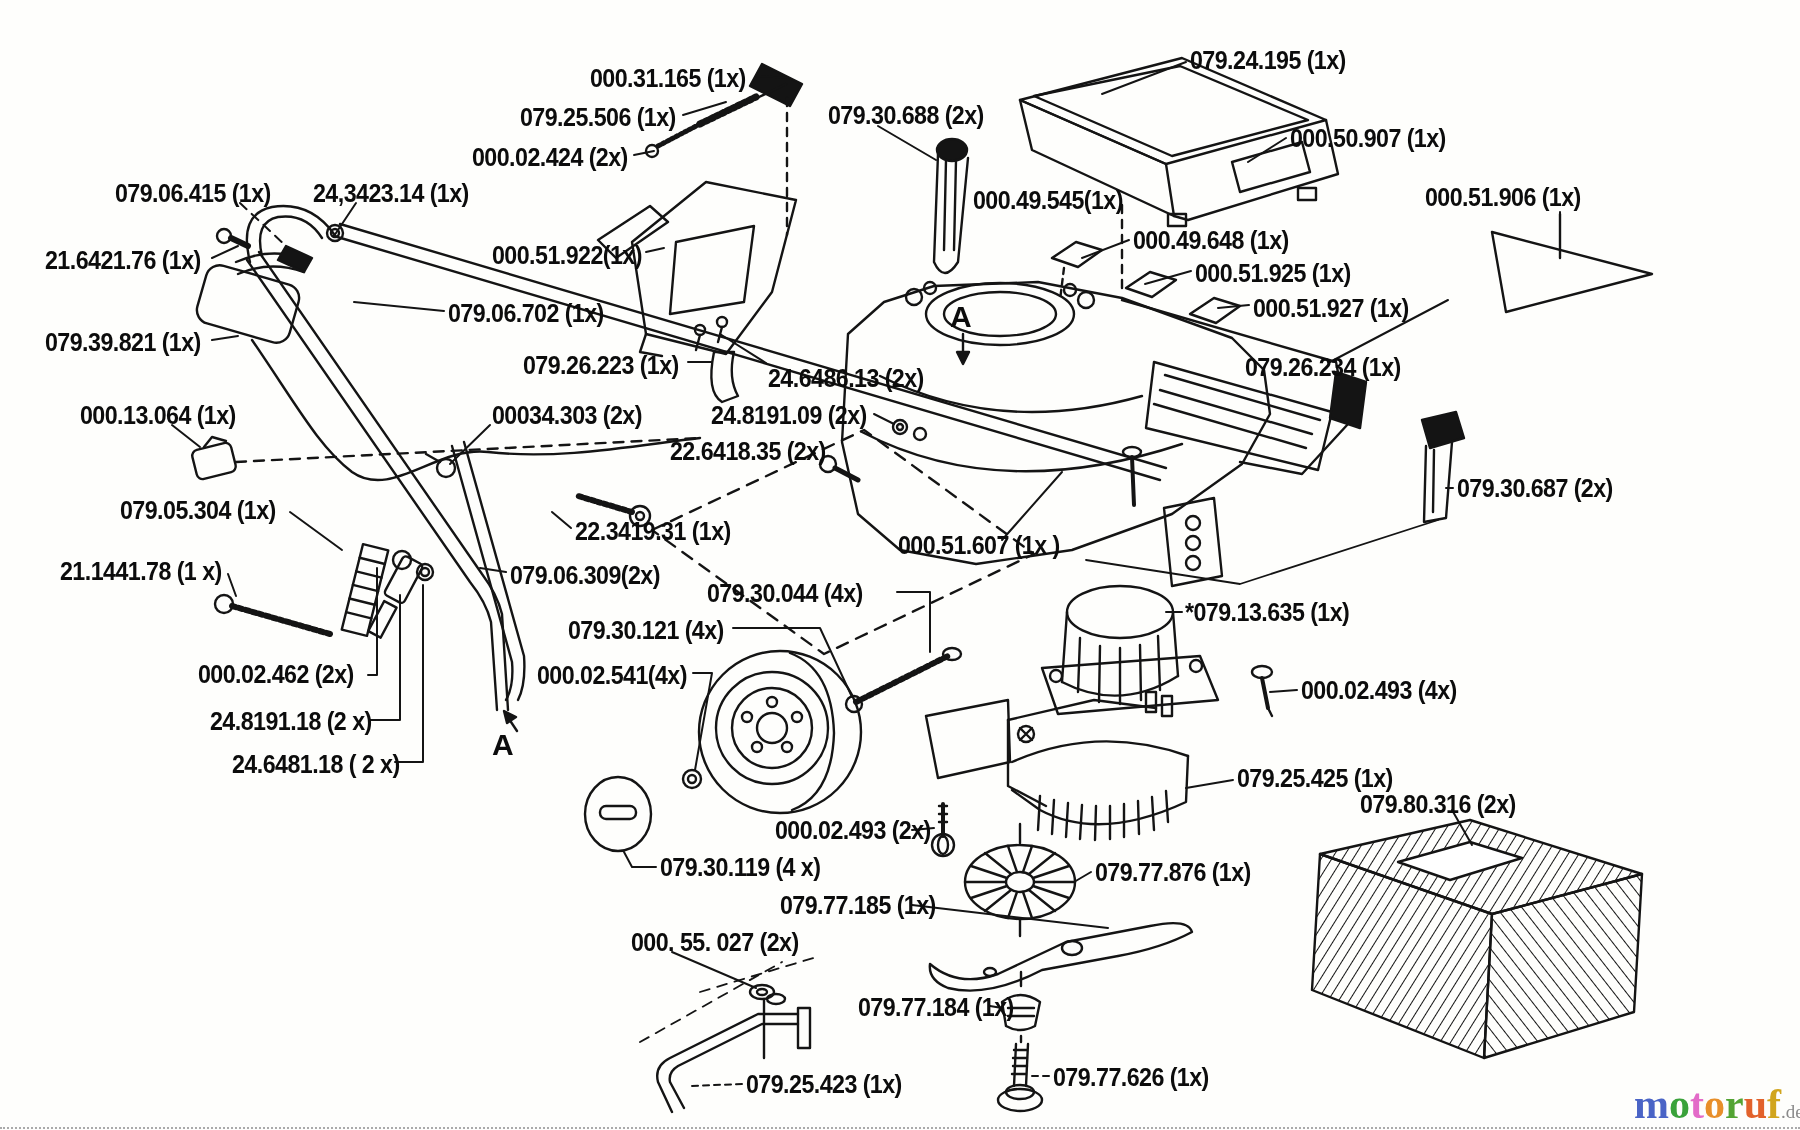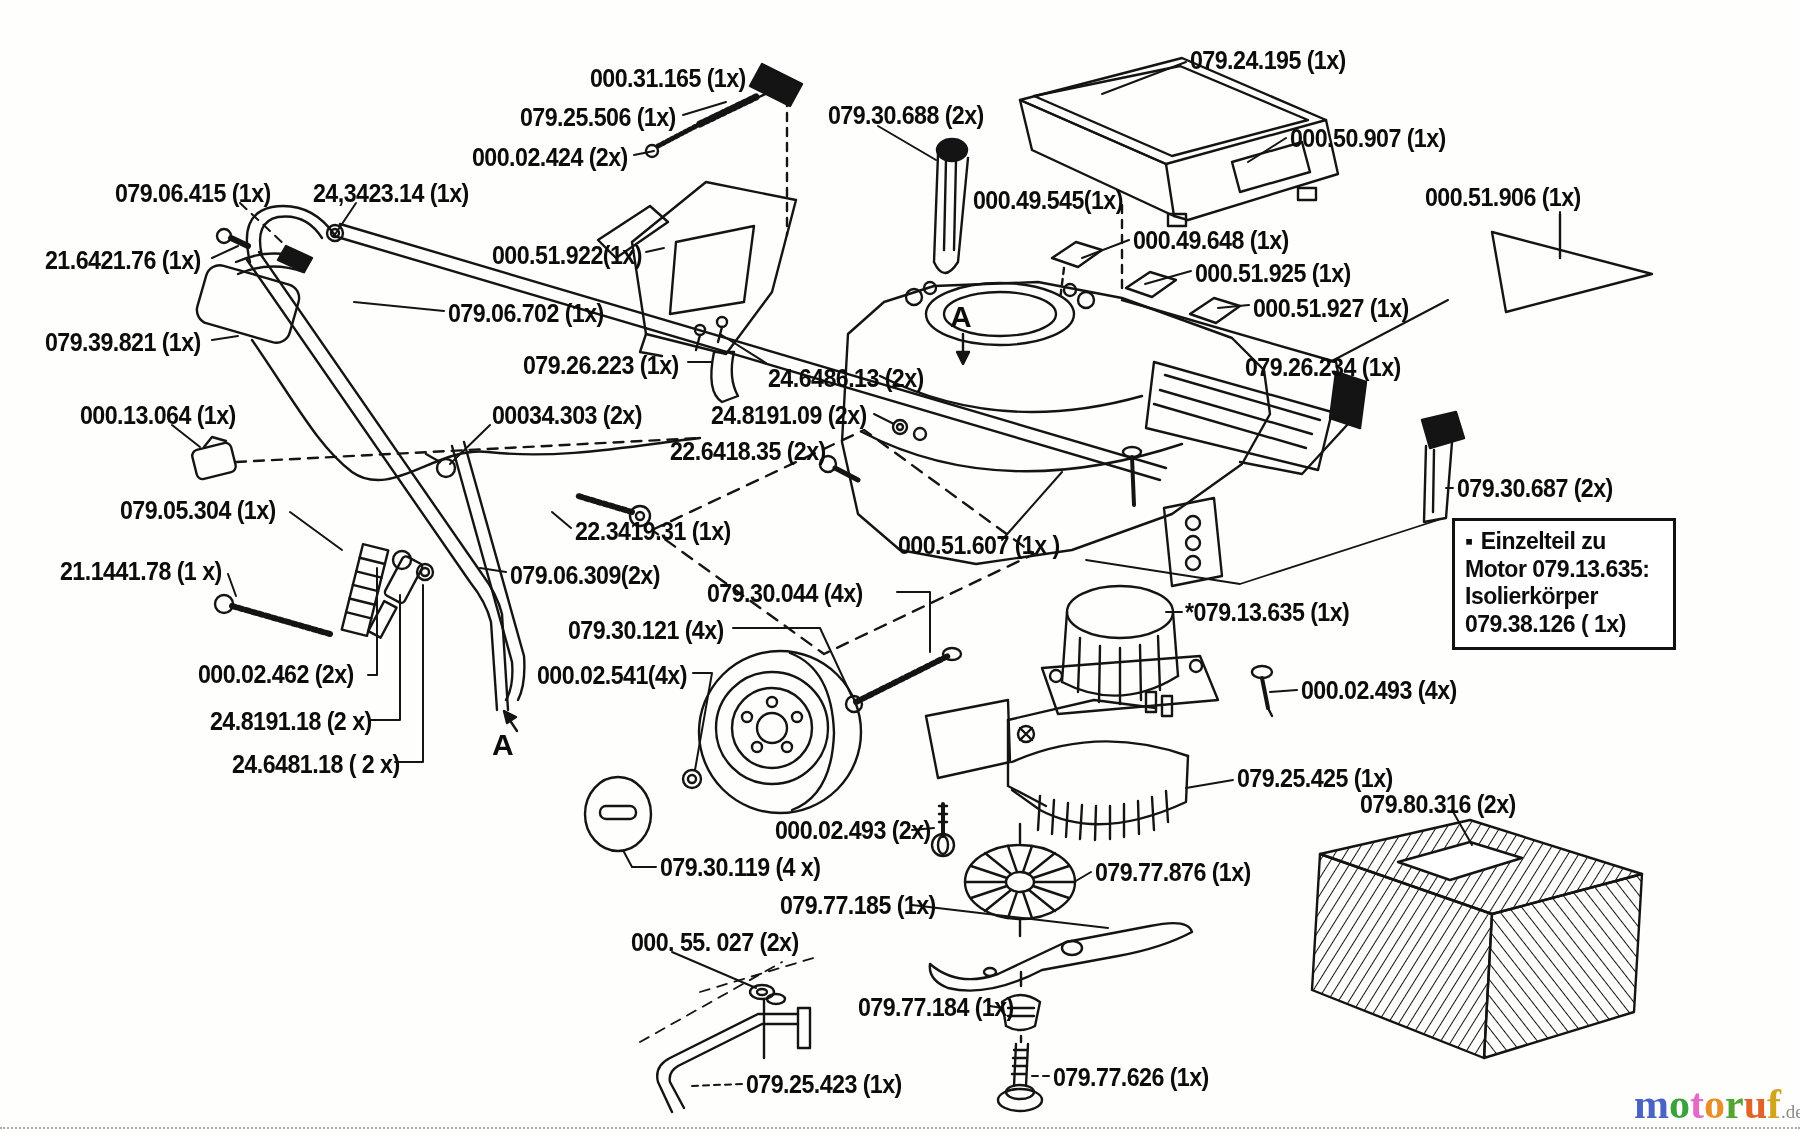--- a/index.html
+++ b/index.html
@@ -386,25 +386,17 @@
       <div class="plabel" style="left: 631px; top: 928px;">000. 55. 027  (2x)</div>
       <div class="plabel" style="left: 858px; top: 993px;">079.77.184   (1x)</div>
       <div class="plabel" style="left: 746px; top: 1070px;">079.25.423  (1x)</div>
       <div class="plabel" style="left: 1053px; top: 1063px;">079.77.626  (1x)</div>
       <div class="plabel" style="left: 1360px; top: 790px;">079.80.316  (2x)</div>
     </div>
 
   <div class="marker m1">A</div>
   <div class="marker m2">A</div>
 
-  <div class="note-box">
-    <div class="row1">
-      <span class="bullet">▪</span><span>Einzelteil  zu</span>
-    </div>
-    <div class="ind">Motor  079.13.635:</div>
-    <div class="ind">Isolierkörper</div>
-    <div class="ind">079.38.126 ( 1x)</div>
-  </div>
 
   <div class="logo"><span id="logo-letters"><span style="color: rgb(74, 100, 198);">m</span><span style="color: rgb(58, 162, 58);">o</span><span style="color: rgb(227, 107, 200);">t</span><span style="color: rgb(232, 143, 42);">o</span><span style="color: rgb(83, 164, 51);">r</span><span style="color: rgb(226, 98, 43);">u</span><span style="color: rgb(209, 165, 29);">f</span></span><span class="de" id="logo-suffix" style="color: rgb(138, 138, 138);">.de</span></div>
 
   <div class="page-edge"></div>
 </div>
 
 </body></html>

